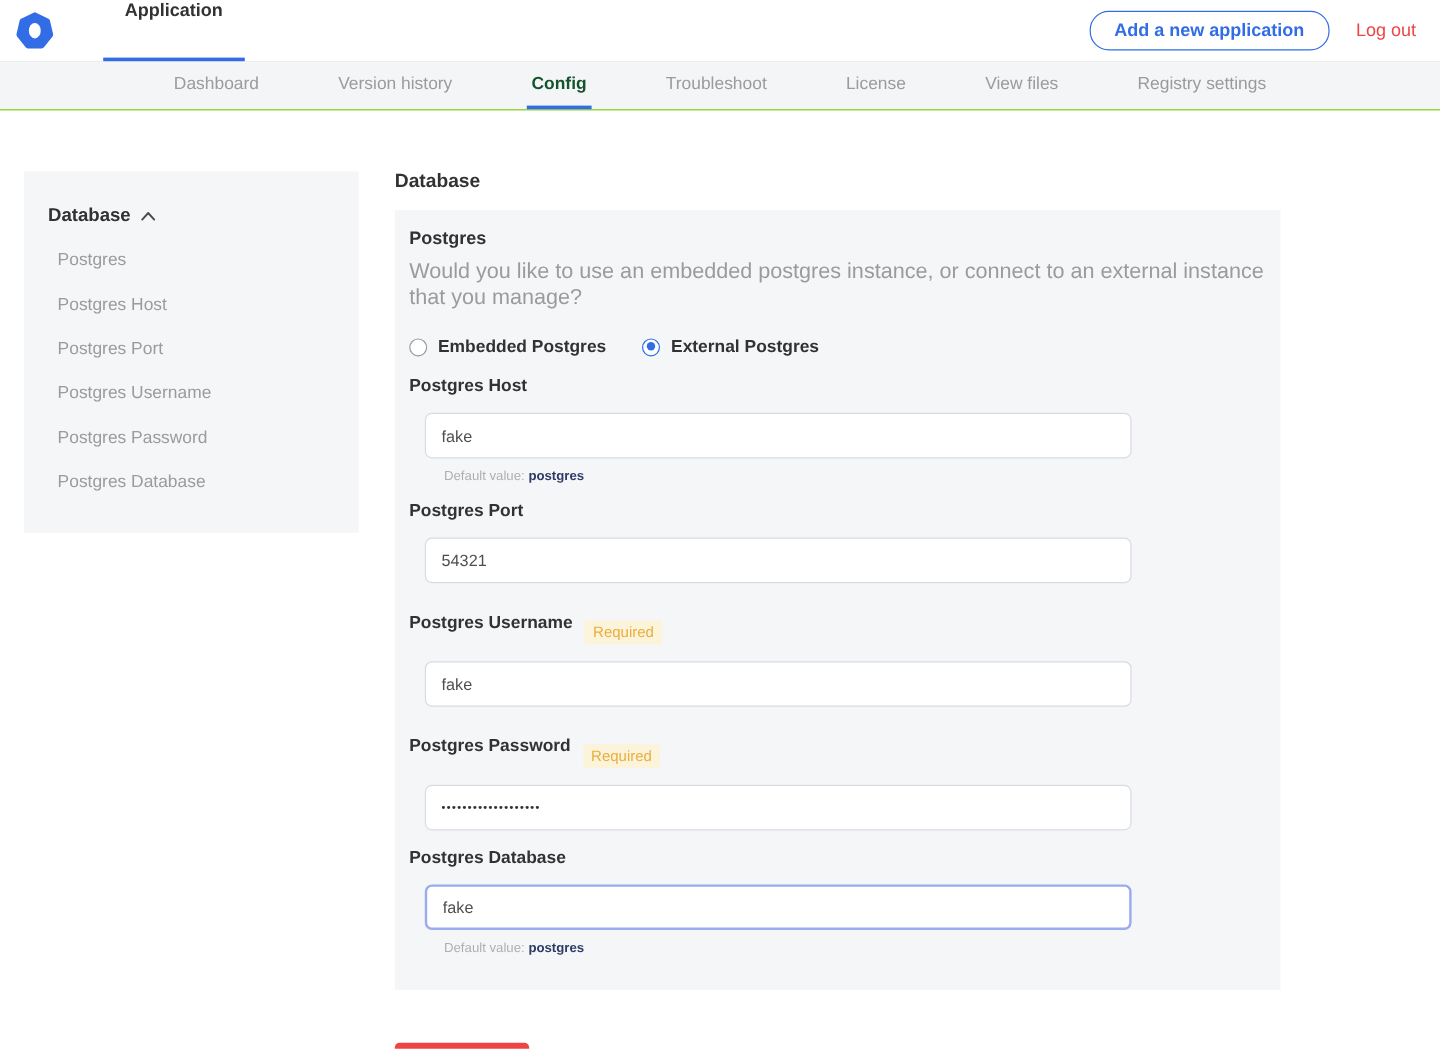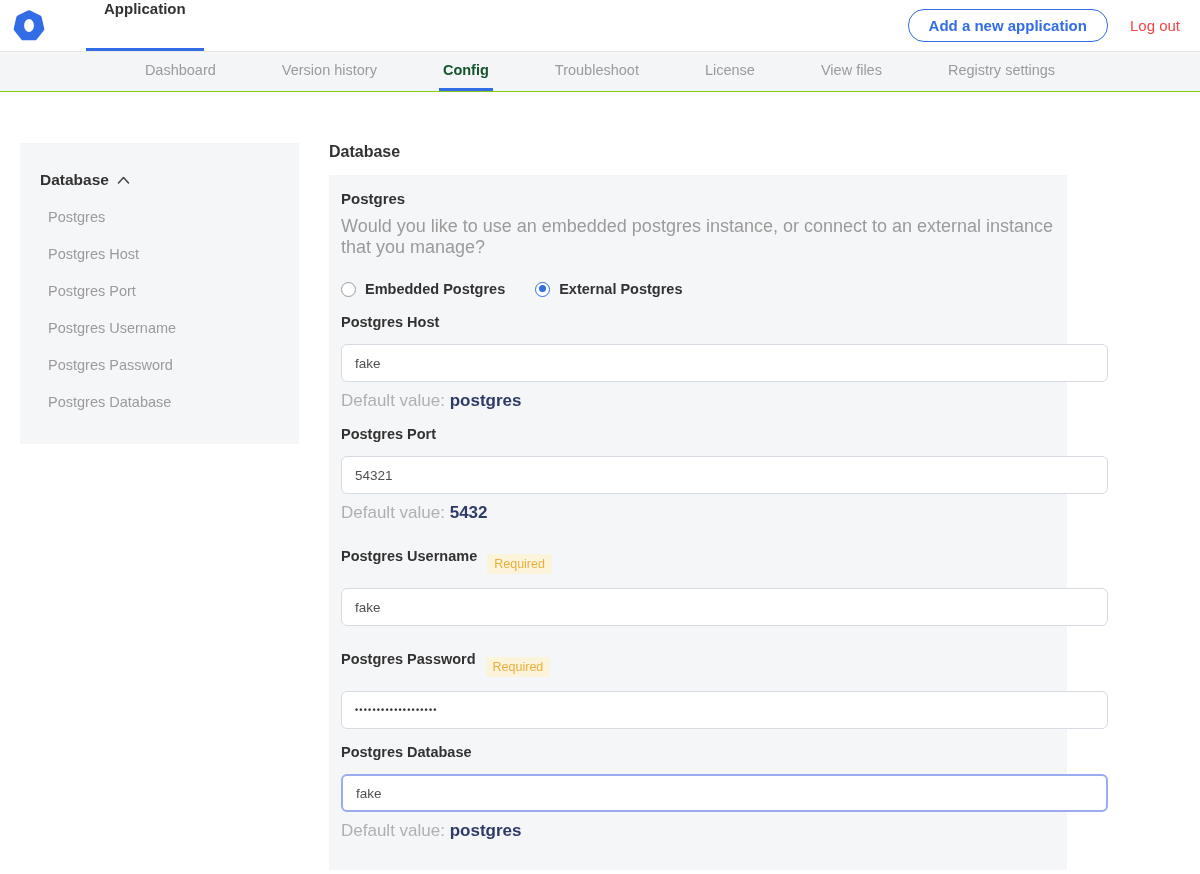--- a/index.html
+++ b/index.html
@@ -47,26 +47,26 @@
   .radio-circle.selected { border-color: #326de6; }
   .radio-circle.selected::after { content: ""; position: absolute; left: 2.5px; top: 2.5px;
     width: 7px; height: 7px; border-radius: 50%; background: #326de6; }
   .radio-label { font-size: 14.5px; font-weight: bold; color: #323232; }
 
   .field { margin-bottom: 7px; }
   .field-label-row { display: flex; align-items: center; gap: 10px; margin: 15px 0 14px 0; }
   .field-label { font-size: 14.5px; font-weight: bold; color: #323232; }
   .required-badge { font-size: 12.5px; color: #e9ae3d; background: #fcf4da;
     padding: 3px 7px; border-radius: 2px; margin-top: 16px; }
-  .text-input { width: 767px; height: 38px; background: #fff; border: 1px solid #d7dbe2;
+  .text-input { width: 589px; height: 38px; background: #fff; border: 1px solid #d7dbe2;
     border-radius: 6px; font-size: 13.5px; color: #4f4f4f; padding: 0 13px;
-    font-family: inherit; display: block; }
+    font-family: inherit; display: block; margin-left: 13px; }
   .text-input.focused { border: 2px solid #9aabef; }
   .text-input.password { font-size: 9px; letter-spacing: 1.2px; font-weight: bold; color: #323232; }
-  .default-line { font-size: 17px; color: #b0b0b0; margin-top: 9px; }
+  .default-line { font-size: 11px; color: #b0b0b0; margin-top: 9px; margin-left: 29px; }
   .default-line b { color: #2e3b66; font-weight: bold; }
 
   .save-btn { margin-top: 44px; background: #ef4444; color: #fff; font-weight: bold;
     font-size: 13.5px; border: none; border-radius: 4px; padding: 10px 18px; cursor: pointer;
     font-family: inherit; }
 </style>
 </head>
 <body>
 
 <div class="top-header">
@@ -141,24 +141,20 @@
           <span>Default value:</span>
           <b>postgres</b>
         </div>
       </div>
 
       <div class="field">
         <div class="field-label-row">
           <span class="field-label">Postgres Port</span>
         </div>
         <input class="text-input" type="text" value="54321" style="">
-        <div class="default-line">
-          <span>Default value:</span>
-          <b>5432</b>
-        </div>
       </div>
 
       <div class="field">
         <div class="field-label-row">
           <span class="field-label">Postgres Username</span>
           <span class="required-badge">Required</span>
         </div>
         <input class="text-input" type="text" value="fake" style="">
       </div>
 

